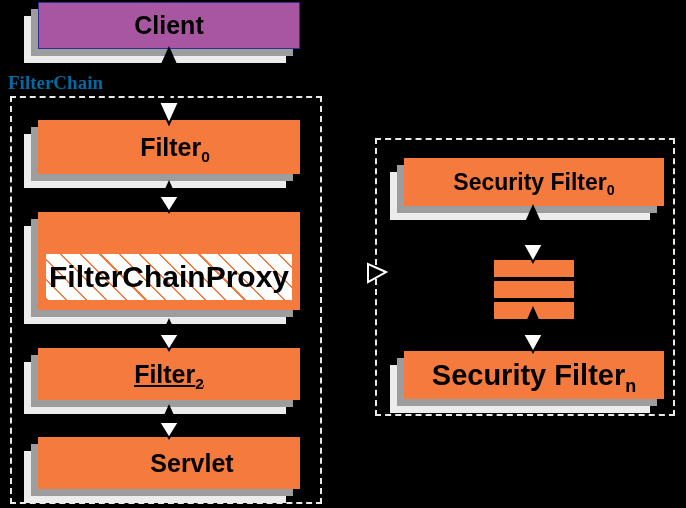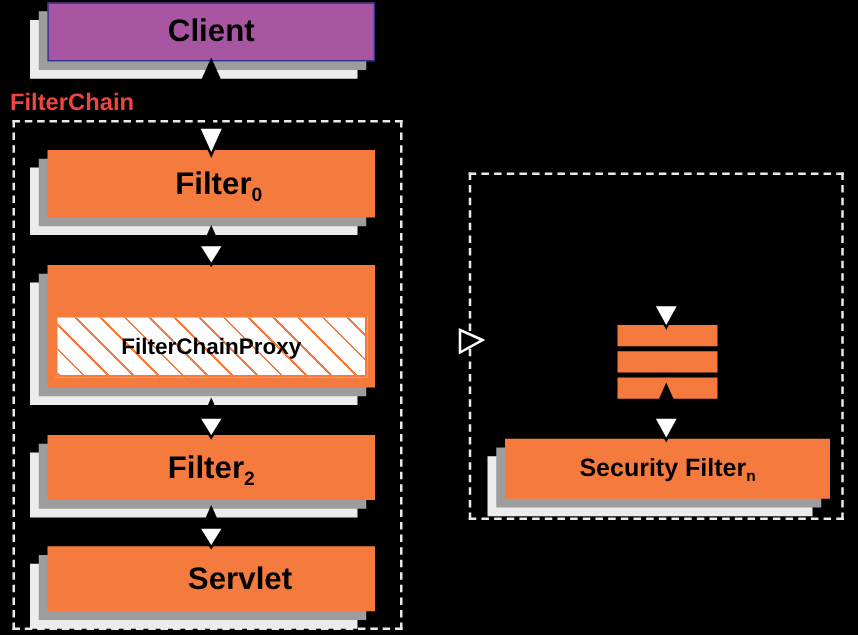--- a/index.html
+++ b/index.html
@@ -12,26 +12,27 @@
 
   
   .group-box{
     position:absolute;
     border:2px dashed #e9e9e9;
     box-sizing:border-box;
     background:transparent;
   }
   .group-label{
     position:absolute;
-    color:#ef4444;
+    color:#0369a1;
     font-weight:bold;
     font-size:19px;
     letter-spacing:0px;
     white-space:nowrap;
     text-shadow:1px 1px 0 #000;
+    font-family:Liberation Serif, serif;
   }
 
   
   .node{
     position:absolute;
     box-sizing:border-box;
     display:flex;
     align-items:center;
     justify-content:center;
     font-weight:bold;
@@ -151,45 +152,51 @@
     <span class="node-surface"></span>
     <span class="node-label"><span>Filter</span><sub>0</sub></span>
   </div>
 
   <div class="node orange" style="left:38px;top:212px;width:262px;height:98px;font-size:21px;align-items:flex-start;">
     <span class="shadow-light"></span>
     <span class="shadow-dark"></span>
     <span class="node-surface"></span>
   </div>
 
-  <div class="hatch-box" style="left:44px;top:252px;width:250px;height:50px;font-size:18px;justify-content:center;">
+  <div class="hatch-box" style="left:44px;top:252px;width:250px;height:50px;font-size:30px;justify-content:center;">
     <span class="hatch-label">FilterChainProxy</span>
   </div>
 
-  <div class="node orange" style="left:38px;top:348px;width:262px;height:52px;font-size:25px;">
+  <div class="node orange" style="left:38px;top:348px;width:262px;height:52px;font-size:25px;text-decoration:underline;">
     <span class="shadow-light"></span>
     <span class="shadow-dark"></span>
     <span class="node-surface"></span>
     <span class="node-label"><span>Filter</span><sub>2</sub></span>
   </div>
 
   <div class="node orange" style="left:38px;top:437px;width:262px;height:52px;font-size:25px;padding-left:46px;">
     <span class="shadow-light"></span>
     <span class="shadow-dark"></span>
     <span class="node-surface"></span>
     <span class="node-label">Servlet</span>
   </div>
 
+  <div class="node orange" style="left:404px;top:158px;width:260px;height:48px;font-size:23px;">
+    <span class="shadow-light"></span>
+    <span class="shadow-dark"></span>
+    <span class="node-surface"></span>
+    <span class="node-label"><span>Security Filter</span><sub>0</sub></span>
+  </div>
 
   <div>
     <span class="ellipsis-bar" style="left:494px;top:260px;width:80px;height:17px;"></span>
     <span class="ellipsis-bar" style="left:494px;top:281px;width:80px;height:17px;"></span>
     <span class="ellipsis-bar" style="left:494px;top:302px;width:80px;height:17px;"></span>
   </div>
 
-  <div class="node orange" style="left:404px;top:351px;width:260px;height:48px;font-size:20px;">
+  <div class="node orange" style="left:404px;top:351px;width:260px;height:48px;font-size:29px;">
     <span class="shadow-light"></span>
     <span class="shadow-dark"></span>
     <span class="node-surface"></span>
     <span class="node-label"><span>Security Filter</span><sub>n</sub></span>
   </div>
 
 </div>
 
 </body></html>

